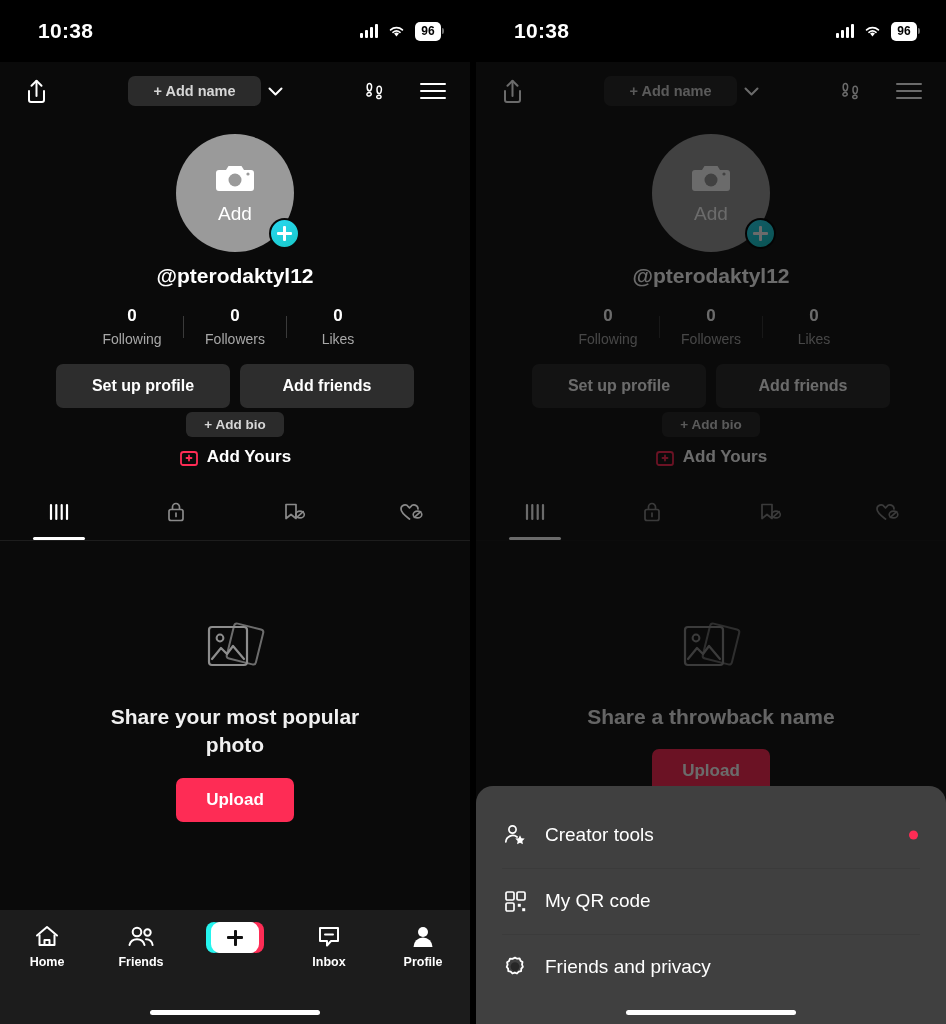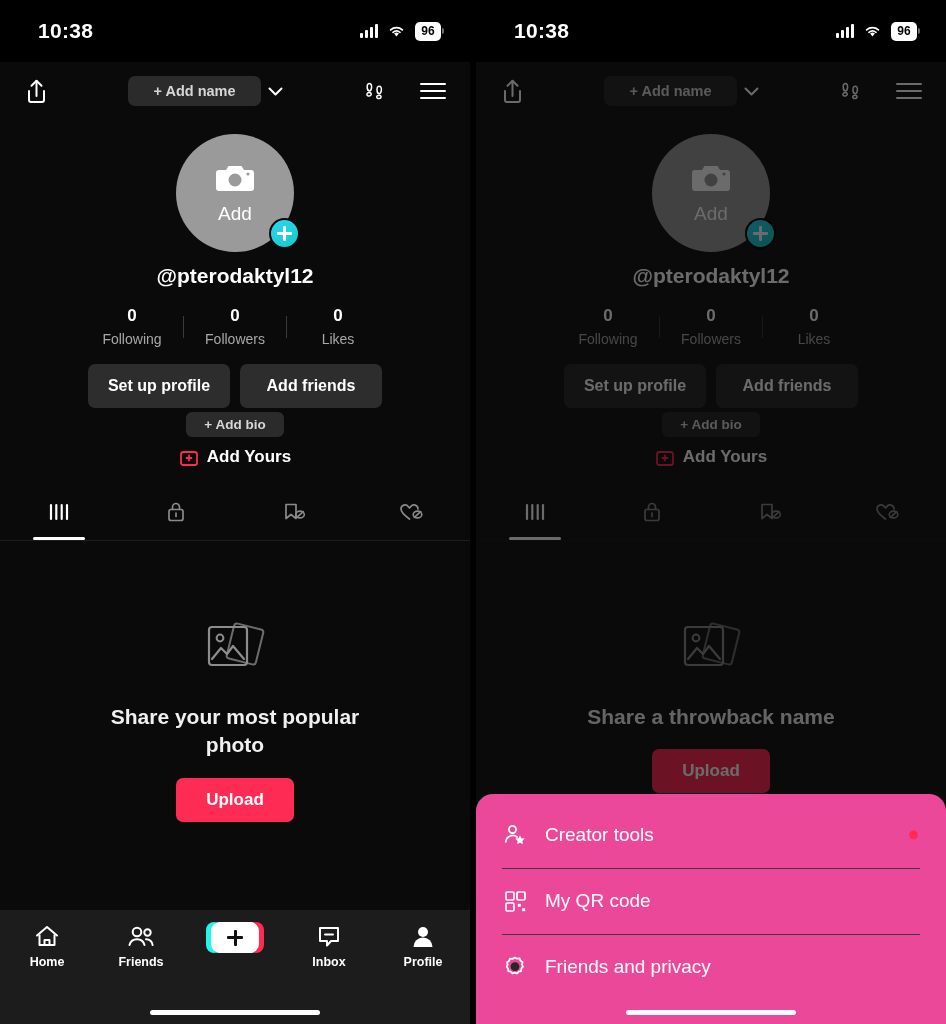--- a/index.html
+++ b/index.html
@@ -88,21 +88,21 @@
 
   .stats { display: flex; align-items: center; margin-top: 18px; }
   .stat { width: 102px; text-align: center; }
   .stat-num { font-size: 17px; font-weight: 700; color: #fff; }
   .stat-label { font-size: 14px; color: #a8a8a8; margin-top: 5px; }
   .stat-div { width: 1px; height: 22px; background: #3a3a3a; }
 
   .actions { display: flex; gap: 10px; margin-top: 17px; }
   .action-btn {
     background: #2d2d2d; color: #fff; font-size: 16px; font-weight: 700;
-    border-radius: 7px; padding: 13px 0; width: 142px; text-align: center;
+    border-radius: 7px; padding: 13px 0; width: 174px; text-align: center;
     border: none; cursor: pointer; font-family: inherit;
   }
 
   .bio-pill {
     margin-top: 4px; background: #2b2b2b; color: #d6d6d6;
     font-size: 13.5px; font-weight: 600; padding: 5px 18px; border-radius: 6px;
   }
   .add-yours {
     display: flex; align-items: center; gap: 8px; margin-top: 10px;
     font-size: 17px; font-weight: 700; color: #fff;
@@ -166,22 +166,22 @@
   .create-btn .core:after  { width: 3px; height: 16px; }
   .home-indicator {
     width: 170px; height: 5px; background: #fff; border-radius: 3px;
     margin: 0 auto 9px;
   }
 
   
   .dimmable { filter: brightness(.42); }
   .sheet {
     position: absolute; left: 0; bottom: 0; width: 100%;
-    background: #ec4899; border-radius: 17px 17px 0 0;
-    padding: 8px 0 0;
+    background: #404040; border-radius: 17px 17px 0 0;
+    padding: 16px 0 0;
     text-align: center;
   }
   .sheet-item {
     display: flex; align-items: center; gap: 17px;
     height: 66px; padding: 0 26px; position: relative; cursor: pointer;
   }
   .sheet-item + .sheet-item:before {
     content: ""; position: absolute; left: 26px; right: 26px; top: 0;
     height: 1px; background: #3b3b3b;
   }

